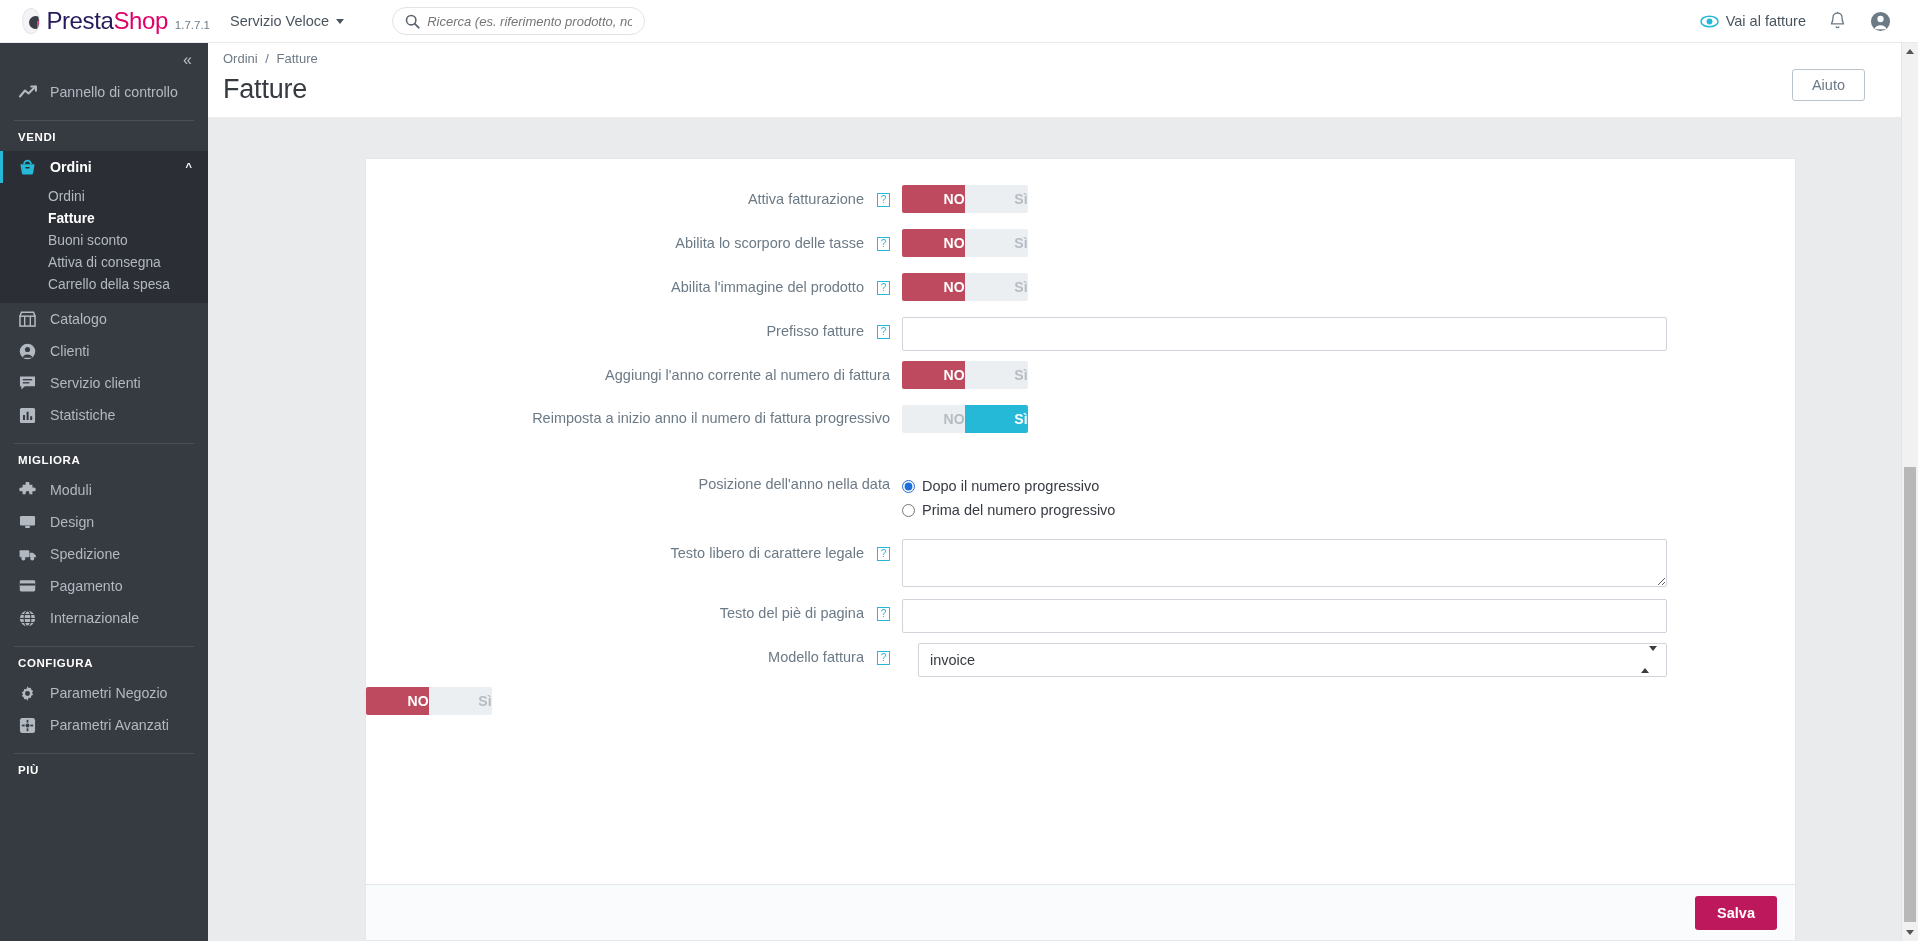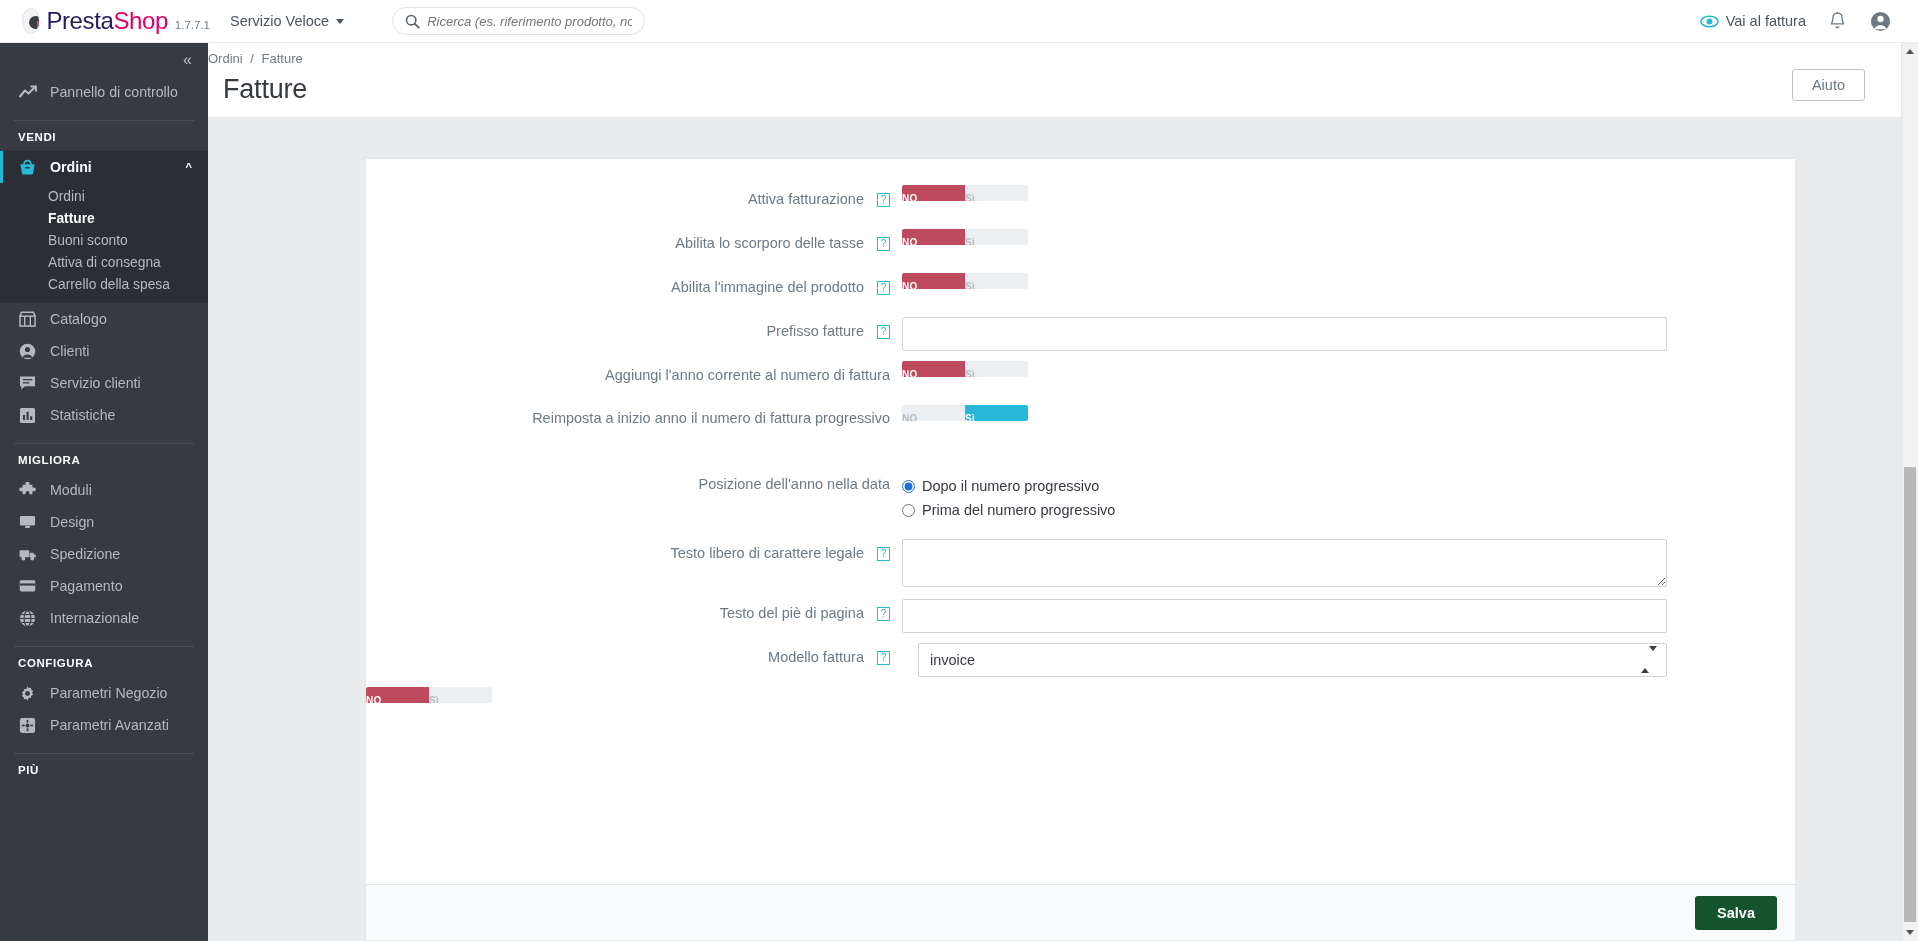--- a/index.html
+++ b/index.html
@@ -77,21 +77,21 @@
   .nav-title { font-size: 11.5px; font-weight: 700; color: #fff; letter-spacing: .6px;
     padding-left: 18px; margin-bottom: 8px; }
 
   .submenu { background: #2b2e34; padding: 2px 0 8px 0; }
   .sub-item { padding: 3.5px 0 3.5px 48px; font-size: 13.8px; color: #b2b9c0; cursor: pointer; }
   .sub-item.active { color: #fff; font-weight: 700; }
 
   
   .content { position: absolute; top: 43px; left: 208px; right: 0; bottom: 0; overflow: hidden; }
   .page-head { background: #fff; padding: 8px 0 0 0; height: 74px; position: relative; }
-  .breadcrumb { font-size: 13px; color: #6c7a86; }
+  .breadcrumb { font-size: 13px; color: #6c7a86; padding-left: 15px; }
   .breadcrumb .sep { margin: 0 4px; }
   .page-title { font-size: 27px; font-weight: 400; color: #363a41; padding-left: 15px; margin-top: 8px; letter-spacing:-.2px;}
   .help-btn {
     position: absolute; right: 53px; top: 26px;
     border: 1px solid #bbc4cb; background: #fff; color: #6c7a86;
     font-size: 14.5px; padding: 7px 19px; border-radius: 3px; cursor: pointer;
     font-family: "Liberation Sans", sans-serif;
   }
 
   .scroll-area { position: absolute; top: 74px; left:0; right: 0; bottom: 0; background: #e9ebec; }
@@ -111,22 +111,22 @@
   .help-q {
     display: inline-block; width: 13px; height: 14px; margin-left: 9px;
     border: 1px solid #25b9d7; color: #25b9d7; font-size: 10px; line-height: 12px;
     text-align: center; vertical-align: 1px; background: #fff; cursor: help;
     font-family: "Liberation Sans", sans-serif;
   }
   .form-ctrl { flex: 1; padding-top: 1px; padding-right: 128px; }
 
   .toggle { display: inline-flex; border-radius: 2px; overflow: hidden; }
   .toggle .opt {
-    width: 63px; height: 16px; line-height: 28px; text-align: left;
-    font-size: 10px; font-weight: 700; letter-spacing: .3px;
+    width: 63px; height: 28px; line-height: 28px; text-align: right;
+    font-size: 14px; font-weight: 700; letter-spacing: .3px;
     background: #eceff1; color: #b4bcc3; cursor: pointer; user-select: none;
   }
   .toggle .opt.on-no { background: #bd4a5e; color: #fff; }
   .toggle .opt.on-yes { background: #25b9d7; color: #fff; }
 
   .txt-input {
     width: 100%; height: 34px; border: 1px solid #ced4d9; border-radius: 2px;
     padding: 0 11px; font-size: 14.5px; color: #363a41; outline: none;
     font-family: "Liberation Sans", sans-serif; background: #fff;
   }
@@ -149,21 +149,21 @@
 
   .radio-line { display: flex; align-items: center; font-size: 14.5px; color: #363a41; height: 24px; }
   .radio-line input { margin: 0 7px 0 0; accent-color: #1e6fd9; width:13px; height:13px; }
 
   .panel-foot {
     position: absolute; left: 157px; right: 122px; bottom: 0; height: 57px;
     background: #fafbfc; border: 1px solid #e4e8ea; border-top: 1px solid #dfe7e8;
     display: flex; align-items: center; justify-content: flex-end; padding-right: 18px;
   }
   .save-btn {
-    background: #14532d; color: #fff; border: none; border-radius: 3px;
+    background: #be185d; color: #fff; border: none; border-radius: 3px;
     font-size: 14.5px; font-weight: 700; padding: 9px 22px; cursor: pointer;
     font-family: "Liberation Sans", sans-serif;
   }
 
   
   .vscroll { position: absolute; right: 0; top: 43px; bottom: 0; width: 17px; background: #f1f1f1; z-index: 25;
              border-left: 1px solid #e4e4e4; }
   .vscroll .arrow-up, .vscroll .arrow-dn {
     position: absolute; left: 0; right: 0; height: 17px; background: #f1f1f1; cursor: pointer;
     display:flex; align-items:center; justify-content:center;
@@ -203,21 +203,21 @@
     </div>
 
     <div class="header-right">
       <div class="go-shop">
         <span class="eye-ic">
           <svg width="19" height="13" viewBox="0 0 20 13">
               <ellipse cx="10" cy="6.5" rx="9" ry="5.6" fill="none" stroke="#25b9d7" stroke-width="1.6"></ellipse>
               <circle cx="10" cy="6.5" r="3.1" fill="#25b9d7"></circle>
             </svg>
         </span>
-        <span>Vai al fattura</span>
+        <span>Vai al fatture</span>
       </div>
       <span class="bell-ic">
         <svg width="19" height="20" viewBox="0 0 20 21">
             <path d="M10 2.2c-3 0-4.8 2.2-4.8 5.1 0 4.2-1.5 5.3-1.5 6.2h12.6c0-.9-1.5-2-1.5-6.2 0-2.9-1.8-5.1-4.8-5.1z" fill="none" stroke="#6c7a86" stroke-width="1.4"></path>
             <path d="M8.3 16.2a1.8 1.8 0 003.4 0" fill="none" stroke="#6c7a86" stroke-width="1.4"></path>
             <line x1="10" y1="0.9" x2="10" y2="2.3" stroke="#6c7a86" stroke-width="1.4"></line>
           </svg>
       </span>
       <span class="user-ic">
         <svg width="21" height="21" viewBox="0 0 22 22">

